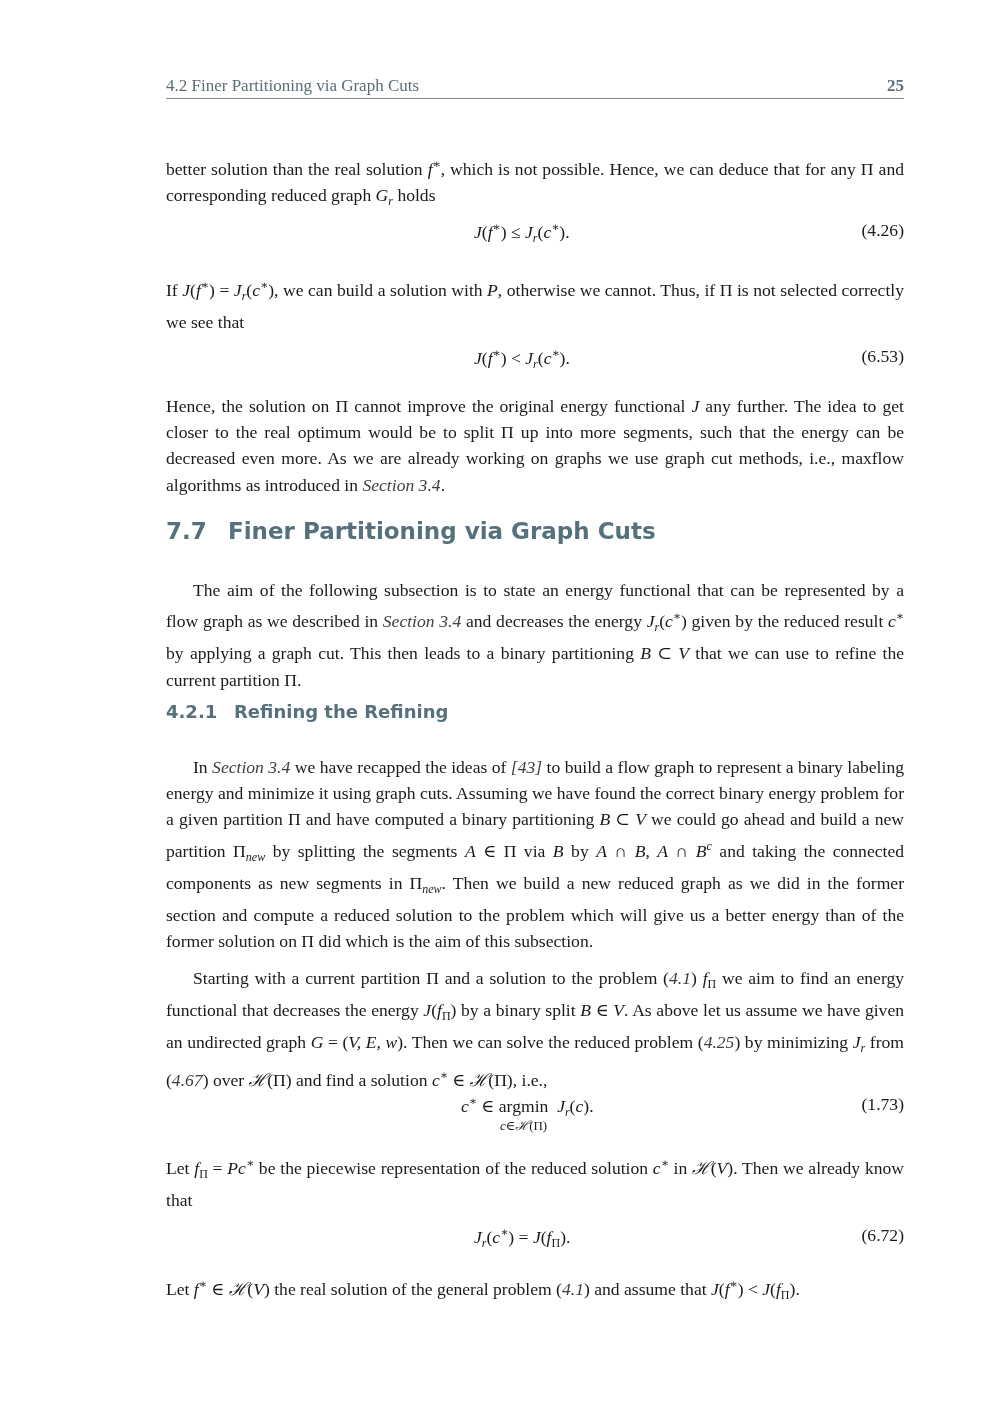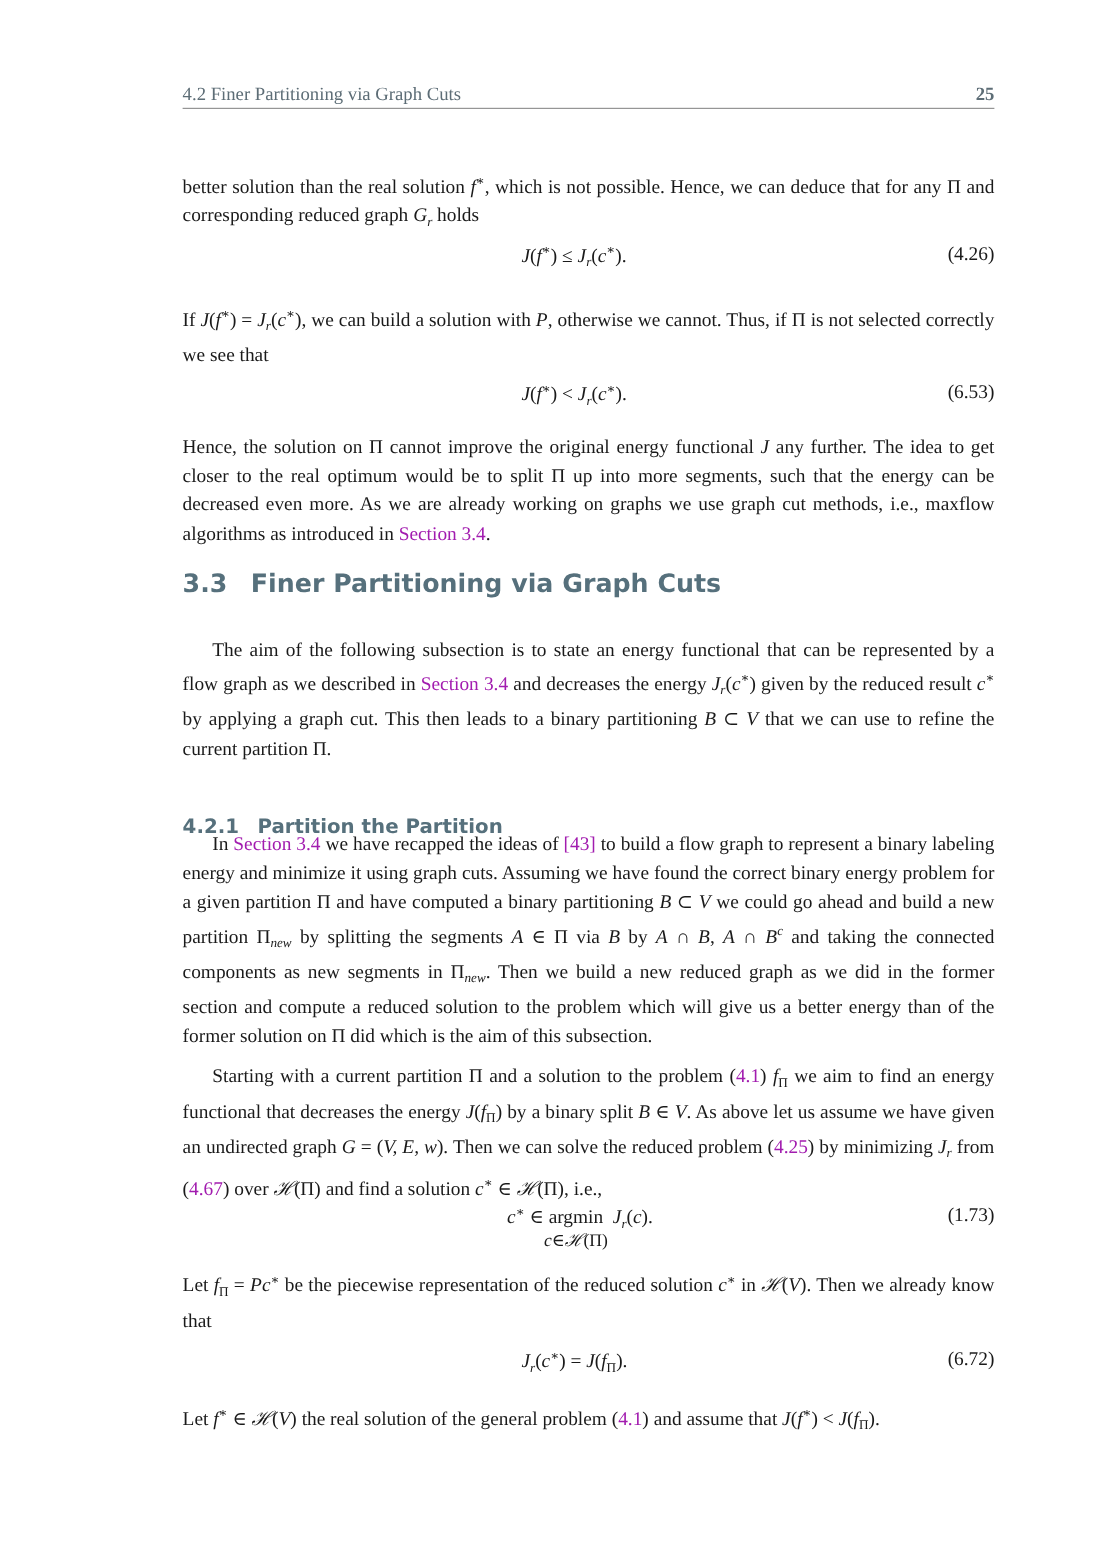--- a/index.html
+++ b/index.html
@@ -14,28 +14,28 @@
           text-align: justify; text-align-last: left; }
   .indent { text-indent: 27px; }
   .eq { position: absolute; left: 0; width: 738px; height: 28px; font-size: 17.6px; }
   .eq .body { position: absolute; text-align: center; white-space: nowrap; }
   .eq .num { position: absolute; right: 0; top: 0; }
   .h2 { position: absolute; left: 0; font-family: "DejaVu Sans", sans-serif; font-weight: bold;
         color: #56707c; font-size: 23px; }
   .h3 { position: absolute; left: 0; font-family: "DejaVu Sans", sans-serif; font-weight: bold;
         color: #56707c; font-size: 18px; }
   .h2 .secnum { display: inline-block; width: 62px; }
-  .h3 .secnum { display: inline-block; width: 68px; margin-top: 40px; }
-  .link { color: #a21caf; }
+  .h3 .secnum { display: inline-block; width: 68px; }
+  .link { color: #404040; font-style: italic; }
   i { font-style: italic; }
   .sub { font-size: 12px; vertical-align: -4px; }
   .sup { font-size: 12px; vertical-align: 7px; }
   .argmin { display: inline-block; text-align: center; position: relative; }
   .argmin .under { position: absolute; left: 50%; transform: translateX(-50%); top: 20px;
-                   font-size: 16px; white-space: nowrap; }
+                   font-size: 13px; white-space: nowrap; }
 </style>
 </head>
 <body>
 
 <div class="page">
 
   <div class="running-head">
     <span class="title">4.2 Finer Partitioning via Graph Cuts</span>
     <span class="pageno">25</span>
   </div>
@@ -49,25 +49,25 @@
 
   <div class="text" style="top:272px">If <i>J</i>(<i>f</i><span class="sup">∗</span>) = <i>J</i><span class="sub"><i>r</i></span>(<i>c</i><span class="sup">∗</span>), we can build a solution with <i>P</i>, otherwise we cannot. Thus, if Π is not selected correctly we see that</div>
 
   <div class="eq" style="top:346px">
     <span class="body" style="left:308px"><i>J</i>(<i>f</i><span class="sup">∗</span>) &lt; <i>J</i><span class="sub"><i>r</i></span>(<i>c</i><span class="sup">∗</span>).</span>
     <span class="num">(6.53)</span>
   </div>
 
   <div class="text" style="top:393px">Hence, the solution on Π cannot improve the original energy functional <i>J</i> any further. The idea to get closer to the real optimum would be to split Π up into more segments, such that the energy can be decreased even more. As we are already working on graphs we use graph cut methods, i.e., maxflow algorithms as introduced in <span class="link">Section 3.4</span>.</div>
 
-  <div class="h2" style="top:518px"><span class="secnum">3.3</span><span>Finer Partitioning via Graph Cuts</span></div>
+  <div class="h2" style="top:518px"><span class="secnum">7.7</span><span>Finer Partitioning via Graph Cuts</span></div>
 
   <div class="text indent" style="top:577px">The aim of the following subsection is to state an energy functional that can be represented by a flow graph as we described in <span class="link">Section 3.4</span> and decreases the energy <i>J</i><span class="sub"><i>r</i></span>(<i>c</i><span class="sup">∗</span>) given by the reduced result <i>c</i><span class="sup">∗</span> by applying a graph cut. This then leads to a binary partitioning <i>B</i> ⊂ <i>V</i> that we can use to refine the current partition Π.</div>
 
-  <div class="h3" style="top:701px"><span class="secnum">4.2.1</span><span>Partition the Partition</span></div>
+  <div class="h3" style="top:701px"><span class="secnum">4.2.1</span><span>Refining the Refining</span></div>
 
   <div class="text indent" style="top:754px">In <span class="link">Section 3.4</span> we have recapped the ideas of <span class="link">[43]</span> to build a flow graph to represent a binary labeling energy and minimize it using graph cuts. Assuming we have found the correct binary energy problem for a given partition Π and have computed a binary partitioning <i>B</i> ⊂ <i>V</i> we could go ahead and build a new partition Π<span class="sub"><i>new</i></span> by splitting the segments <i>A</i> ∈ Π via <i>B</i> by <i>A</i> ∩ <i>B</i>, <i>A</i> ∩ <i>B</i><span class="sup"><i>c</i></span> and taking the connected components as new segments in Π<span class="sub"><i>new</i></span>. Then we build a new reduced graph as we did in the former section and compute a reduced solution to the problem which will give us a better energy than of the former solution on Π did which is the aim of this subsection.</div>
 
   <div class="text indent" style="top:965px">Starting with a current partition Π and a solution to the problem (<span class="link">4.1</span>) <i>f</i><span class="sub">Π</span> we aim to find an energy functional that decreases the energy <i>J</i>(<i>f</i><span class="sub">Π</span>) by a binary split <i>B</i> ∈ <i>V</i>. As above let us assume we have given an undirected graph <i>G</i> = (<i>V, E, w</i>). Then we can solve the reduced problem (<span class="link">4.25</span>) by minimizing <i>J</i><span class="sub"><i>r</i></span> from (<span class="link">4.67</span>) over <i>ℋ</i>(Π) and find a solution <i>c</i><span class="sup">∗</span> ∈ <i>ℋ</i>(Π), i.e.,</div>
 
   <div class="eq" style="top:1094px; height:40px">
     <span class="body" style="left:295px"><i>c</i><span class="sup">∗</span> ∈ <span class="argmin">argmin<span class="under"><i>c</i>∈<i>ℋ</i>(Π)</span></span>&nbsp; <i>J</i><span class="sub"><i>r</i></span>(<i>c</i>).</span>
     <span class="num">(1.73)</span>
   </div>
 

